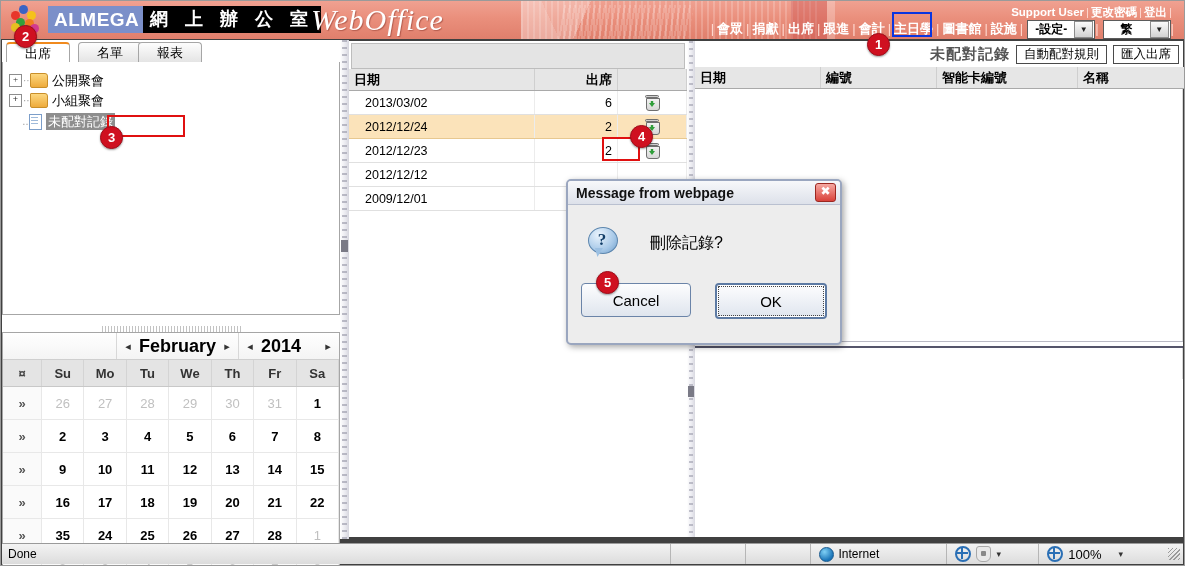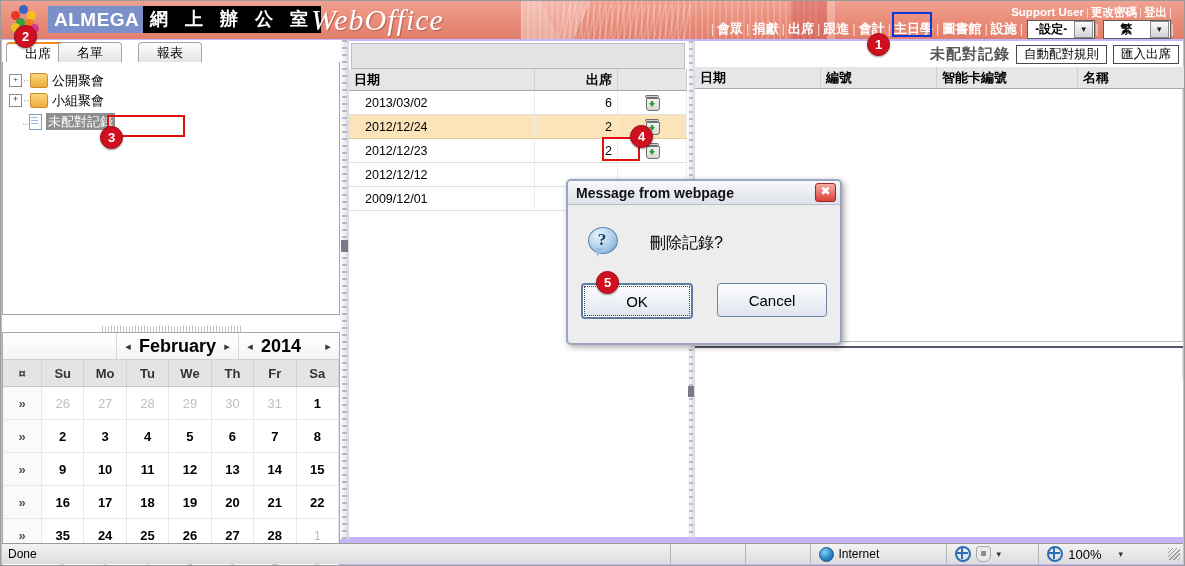--- a/index.html
+++ b/index.html
@@ -3,21 +3,21 @@
 <meta charset="utf-8">
 <style>
   html,body{margin:0;padding:0;}
   body{
     width:1185px;height:566px;overflow:hidden;
     font-family:"Liberation Sans","DejaVu Sans",sans-serif;
     font-size:12px;background:#fff;color:#000;
     -webkit-font-smoothing:none;
   }
   .app{position:relative;width:1185px;height:566px;box-sizing:border-box;
-       border:1px solid #9a9a9a;background:#c4b5fd;overflow:hidden;}
+       border:1px solid #9a9a9a;background:#404040;overflow:hidden;}
 
   
   .banner{position:absolute;left:0;top:0;width:1183px;height:38px;
     background:linear-gradient(180deg,#f0a191 0%,#ea8f7c 45%,#e07f6c 100%);
     overflow:hidden;}
   .banner .bldg{position:absolute;left:520px;top:0;width:300px;height:38px;
     background:
       linear-gradient(115deg, rgba(255,255,255,.28) 0 22%, rgba(255,255,255,0) 22% 30%),
       linear-gradient(65deg, rgba(255,255,255,.18) 0 12%, rgba(255,255,255,0) 12% 40%),
       repeating-linear-gradient(90deg, rgba(255,255,255,.22) 0 2px, rgba(255,255,255,0) 2px 6px);
@@ -262,21 +262,21 @@
             <span class="txt">繁</span>
             <span class="arw">▼</span>
           </span></span><span class="sep">|</span>
     </div>
     <div class="navbox-hl"></div>
   </div>
 
   <div class="left">
     <div class="tabs">
       <div class="tab active" style="left:4px;width:62px;"><span>出席</span></div>
-      <div class="tab" style="left:56px;width:62px;"><span>名單</span></div>
+      <div class="tab" style="left:76px;width:62px;"><span>名單</span></div>
       <div class="tab" style="left:136px;width:62px;"><span>報表</span></div>
     </div>
 
     <div class="tree-box">
       <div class="tnode indent1" style="margin-top:6px;font-family:Liberation Serif, serif;">
         <span class="exp">+</span><span class="dots">··</span><span class="folder"></span><span class="lbl">公開聚會</span>
       </div>
       <div class="tnode indent1">
         <span class="exp">+</span><span class="dots">··</span><span class="folder"></span><span class="lbl">小組聚會</span>
       </div>
@@ -458,22 +458,22 @@
       <span class="dlg-x">✖</span>
     </div>
     <div class="dlg-body">
       <div class="qmark">
         <div class="bub"></div>
           <div class="tail"></div>
         <div class="q">?</div>
       </div>
       <div class="dlg-msg">刪除記錄?</div>
       <div class="dlg-btns">
+        <div class="dbtn">Cancel</div>
         <div class="dbtn def">OK</div>
-        <div class="dbtn">Cancel</div>
       </div>
     </div>
   </div>
 
   <div class="rbox" style="left:106px;top:114px;width:78px;height:22px;"></div>
   <div class="rbox" style="left:601px;top:136px;width:38px;height:24px;"></div>
 
   <div class="mk" style="left:866px;top:32px;">1</div>
   <div class="mk" style="left:13px;top:24px;">2</div>
   <div class="mk" style="left:99px;top:125px;">3</div>

